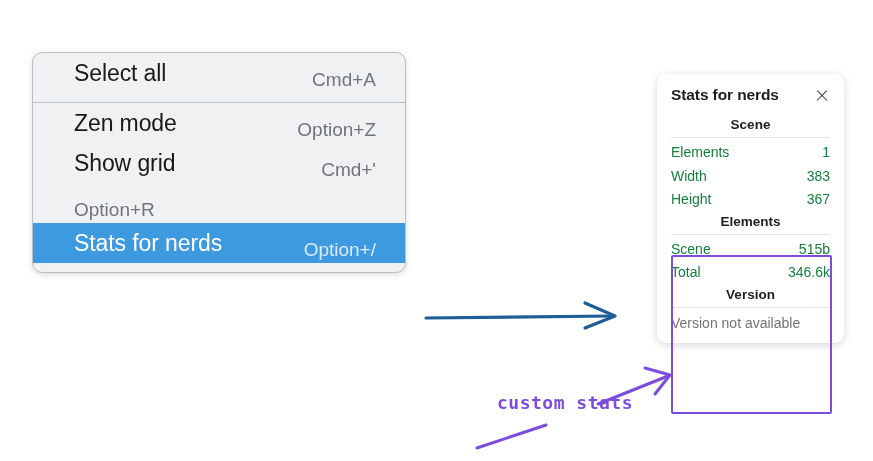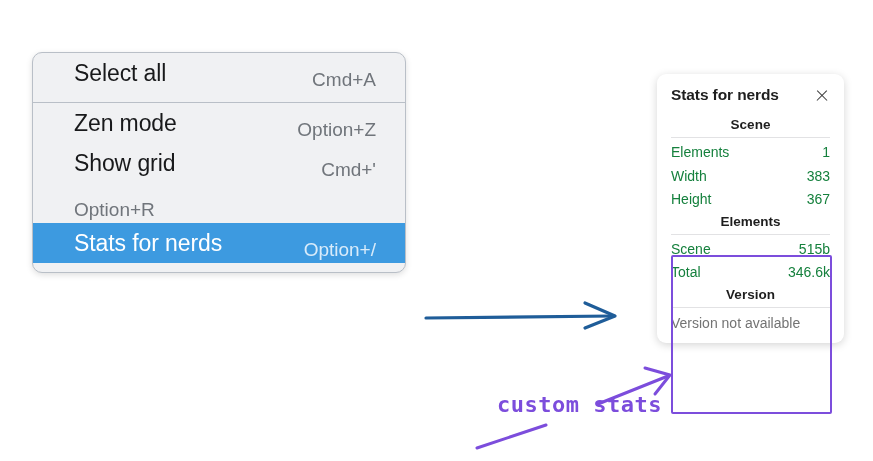--- a/index.html
+++ b/index.html
@@ -154,21 +154,21 @@
     left: 0; top: 0;
     width: 873px;
     height: 461px;
     pointer-events: none;
   }
   .handwriting {
     position: absolute;
     left: 497px;
     top: 392px;
     font-family: "DejaVu Sans Mono", monospace;
-    font-size: 22px;
+    font-size: 18px;
     font-weight: bold;
     color: #7c4ddc;
     letter-spacing: 0.5px;
     white-space: nowrap;
   }
 </style>
 </head>
 <body>
 
 <div class="context-menu">

